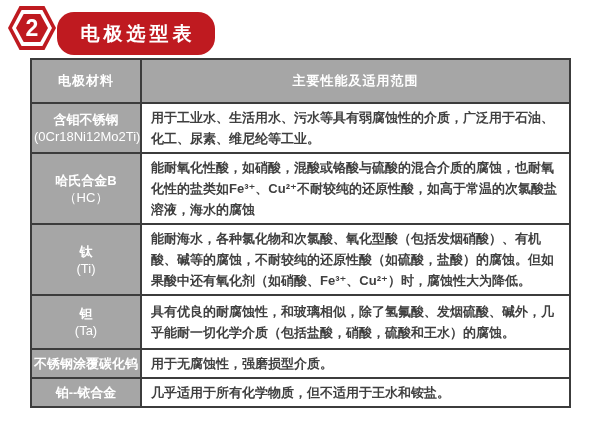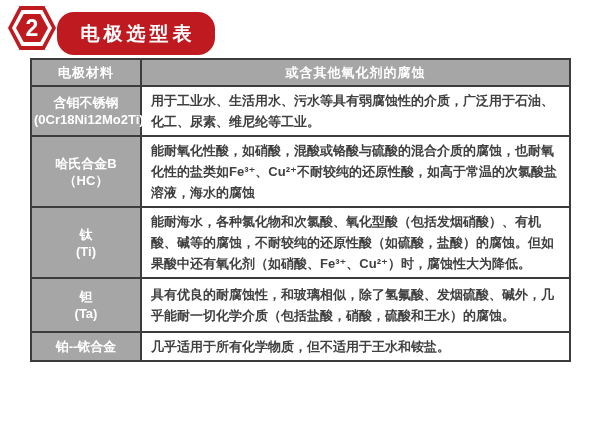--- a/index.html
+++ b/index.html
@@ -25,27 +25,27 @@
     display:flex;align-items:center;justify-content:center;
   }
   .banner .title{color:#ffffff;font-weight:bold;font-size:19px;letter-spacing:4px;text-indent:4px;}
   
   .tbl-wrap{position:absolute;left:30px;top:58px;width:541px;}
   table{border-collapse:collapse;width:100%;table-layout:fixed;}
   col.c1{width:110px;}
   td,th{border:2px solid #3c3c3c;vertical-align:middle;box-sizing:border-box;}
   th{
     background:var(--gray);color:#ffffff;font-size:13px;font-weight:bold;
-    height:27px;padding:2px 4px;text-align:center;letter-spacing:1px;
+    height:44px;padding:2px 4px;text-align:center;letter-spacing:1px;
   }
   td.mat{
     background:var(--gray);color:#ffffff;font-size:13px;font-weight:bold;
     text-align:center;padding:2px 2px;line-height:17px;
   }
-  td.mat .grade{font-weight:bold;}
+  td.mat .grade{font-weight:normal;}
   td.desc{
     background:#ffffff;color:#404040;font-size:13px;font-weight:600;
     padding:3px 9px;line-height:21px;text-align:left;text-justify:inter-ideograph;margin-top:18px;
   }
   tr.r1{height:50px;padding-left:18px;} tr.r2{height:50px;} tr.r3{height:66px;} tr.r4{height:66px;}
   tr.r5{height:54px;} tr.r6{height:25px;} tr.r7{height:24px;}
   :root{--red:#bf1a20;--gray:#a6a6a6;}
 </style>
 </head>
 <body>
@@ -63,21 +63,21 @@
 
 <div class="tbl-wrap">
   <table>
     <colgroup>
         <col class="c1">
         <col class="c2">
       </colgroup>
     <tbody>
         <tr>
       <th>电极材料</th>
-      <th>或含其他氧化剂的腐蚀</th>
+      <th>主要性能及适用范围</th>
     </tr>
     <tr class="r1">
       <td class="mat">
         <div>含钼不锈钢</div>
         <div class="grade">(0Cr18Ni12Mo2Ti)</div>
       </td>
       <td class="desc">用于工业水、生活用水、污水等具有弱腐蚀性的介质，广泛用于石油、化工、尿素、维尼纶等工业。</td>
     </tr>
     <tr class="r3">
       <td class="mat">
@@ -93,20 +93,26 @@
       </td>
       <td class="desc">能耐海水，各种氯化物和次氯酸、氧化型酸（包括发烟硝酸）、有机酸、碱等的腐蚀，不耐较纯的还原性酸（如硫酸，盐酸）的腐蚀。但如果酸中还有氧化剂（如硝酸、Fe³⁺、Cu²⁺）时，腐蚀性大为降低。</td>
     </tr>
     <tr class="r5">
       <td class="mat">
         <div>钽</div>
         <div class="grade">(Ta)</div>
       </td>
       <td class="desc">具有优良的耐腐蚀性，和玻璃相似，除了氢氟酸、发烟硫酸、碱外，几乎能耐一切化学介质（包括盐酸，硝酸，硫酸和王水）的腐蚀。</td>
     </tr>
+    <tr class="r6">
+      <td class="mat">
+        <div>不锈钢涂覆碳化钨</div>
+      </td>
+      <td class="desc">用于无腐蚀性，强磨损型介质。</td>
+    </tr>
     <tr class="r7">
       <td class="mat">
         <div>铂--铱合金</div>
       </td>
       <td class="desc">几乎适用于所有化学物质，但不适用于王水和铵盐。</td>
     </tr>
   </tbody>
     </table>
 </div>
 

